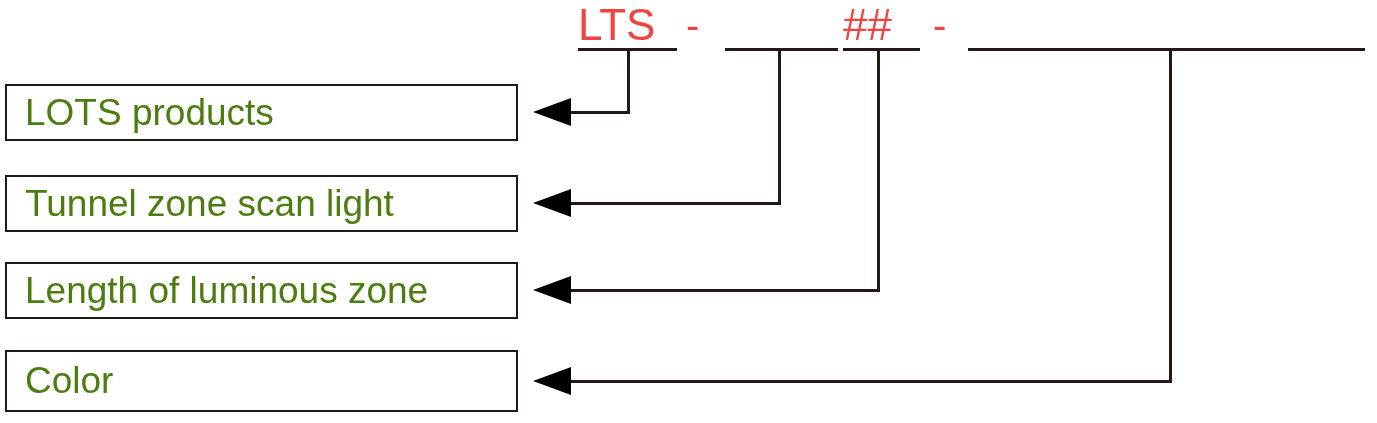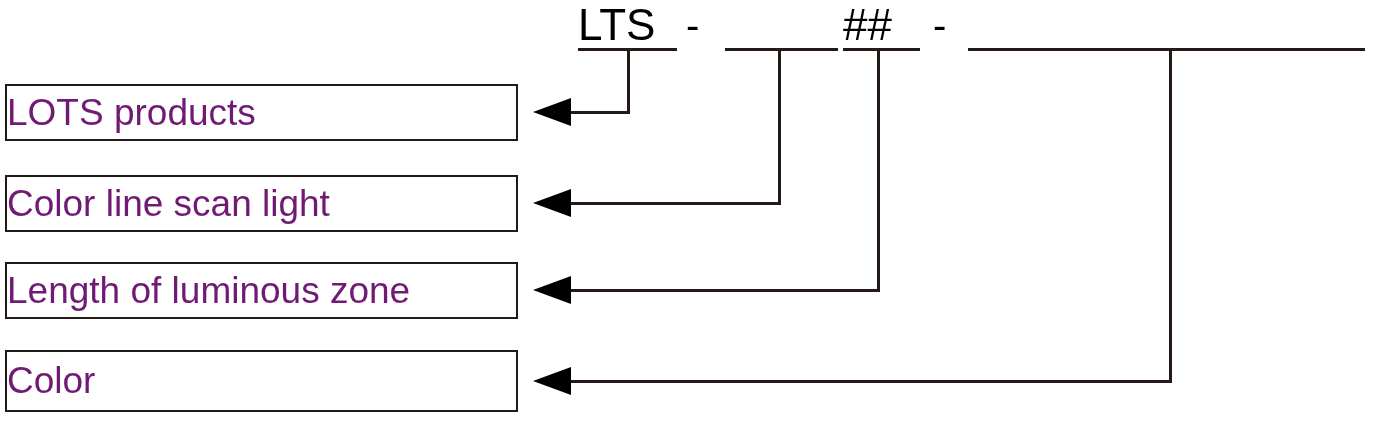--- a/index.html
+++ b/index.html
@@ -25,21 +25,21 @@
     position: absolute;
     left: 0;
     top: 0;
     width: 1377px;
     height: 52px;
   }
   .code-seg {
     position: absolute;
     top: 0;
     white-space: pre;
-    color: #000000;
+    color: #ef4444;
     font-family: "Liberation Sans", sans-serif;
     font-size: 44px;
     line-height: 50px;
     letter-spacing: 0px;
   }
   .code-seg.dash {
     font-size: 40px;
   }
 
   
@@ -76,24 +76,25 @@
     position: absolute;
     left: 5px;
     width: 513px;
     box-sizing: border-box;
     border: 2px solid #231916;
     background: #ffffff;
     display: flex;
     align-items: center;
   }
   .label-text {
-    color: #701a75;
+    color: #4d7c0f;
     font-family: "Liberation Sans", sans-serif;
     font-size: 37px;
     line-height: 44px;
+    padding-left: 18px;
     white-space: nowrap;
   }
 </style>
 </head>
 <body>
 
 <div id="stage">
 
   <div class="code-line">
     <span class="code-seg" style="left:578px;">LTS</span>
@@ -127,21 +128,21 @@
   <div class="arrow" style="left:533px; top:98px;"></div>
   <div class="arrow" style="left:533px; top:189px;"></div>
   <div class="arrow" style="left:533px; top:276px;"></div>
   <div class="arrow" style="left:533px; top:367px;"></div>
 
   <div class="label-box" style="top:84px; height:57px;">
     <span class="label-text">LOTS products</span>
   </div>
 
   <div class="label-box" style="top:175px; height:57px;">
-    <span class="label-text">Color line scan light</span>
+    <span class="label-text">Tunnel zone scan light</span>
   </div>
 
   <div class="label-box" style="top:350px; height:62px;">
     <span class="label-text">Color</span>
   </div>
 
   <div class="label-box" style="top:262px; height:57px;">
     <span class="label-text">Length of luminous zone</span>
   </div>
 

